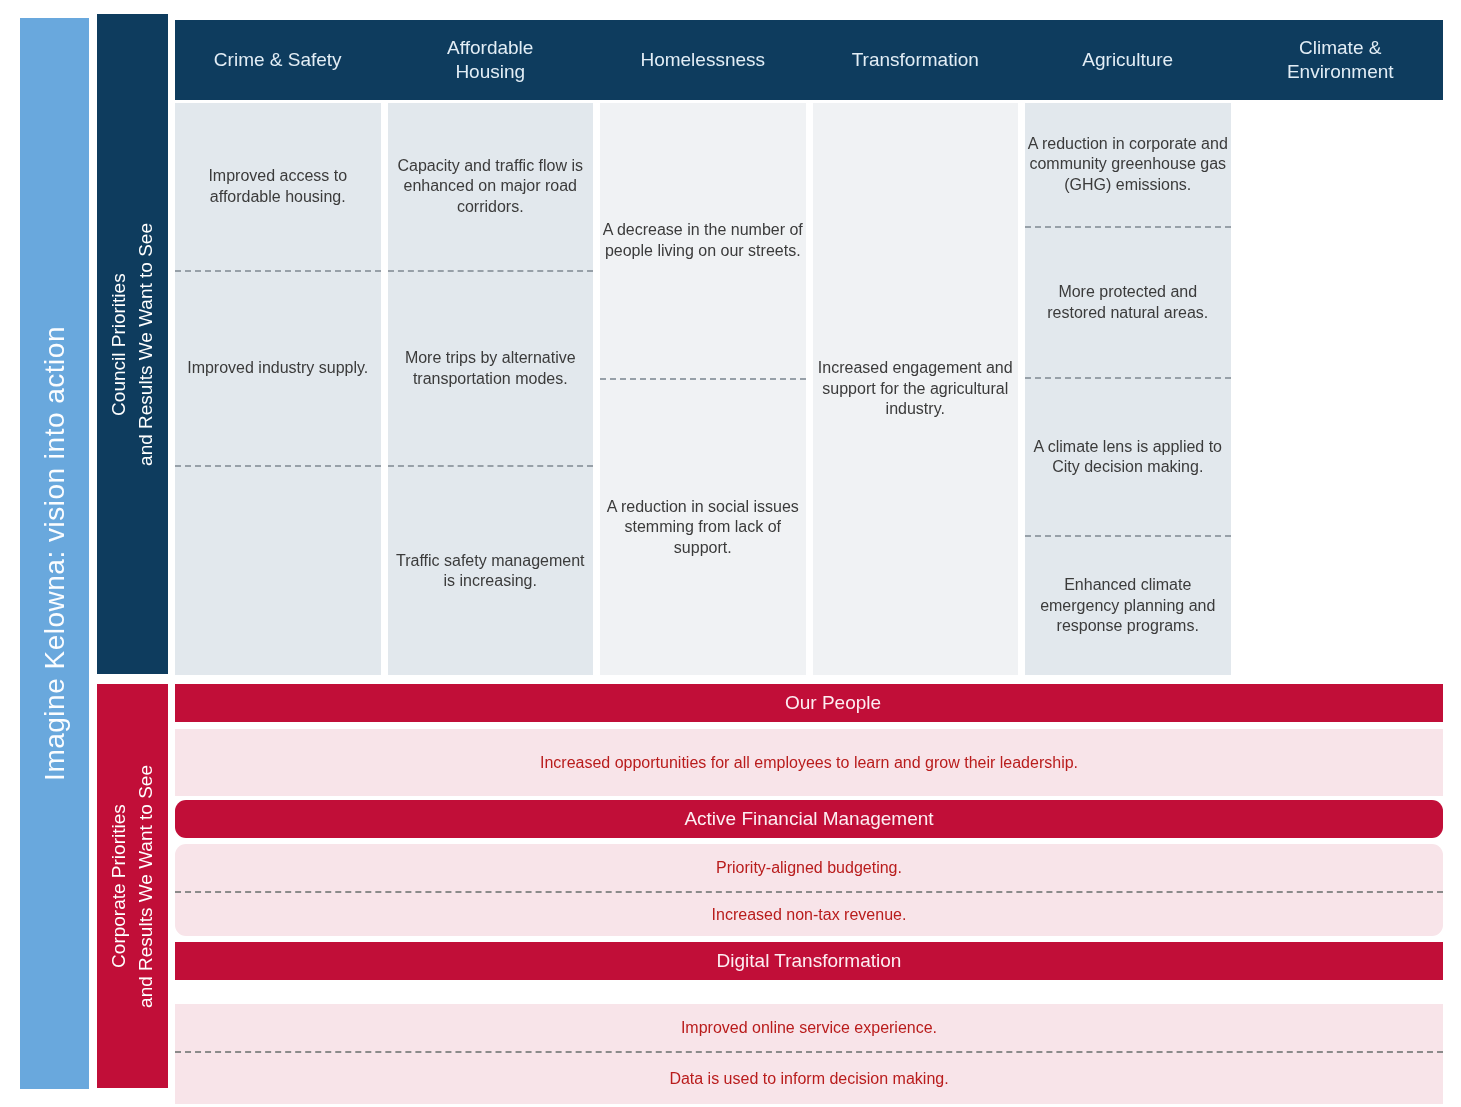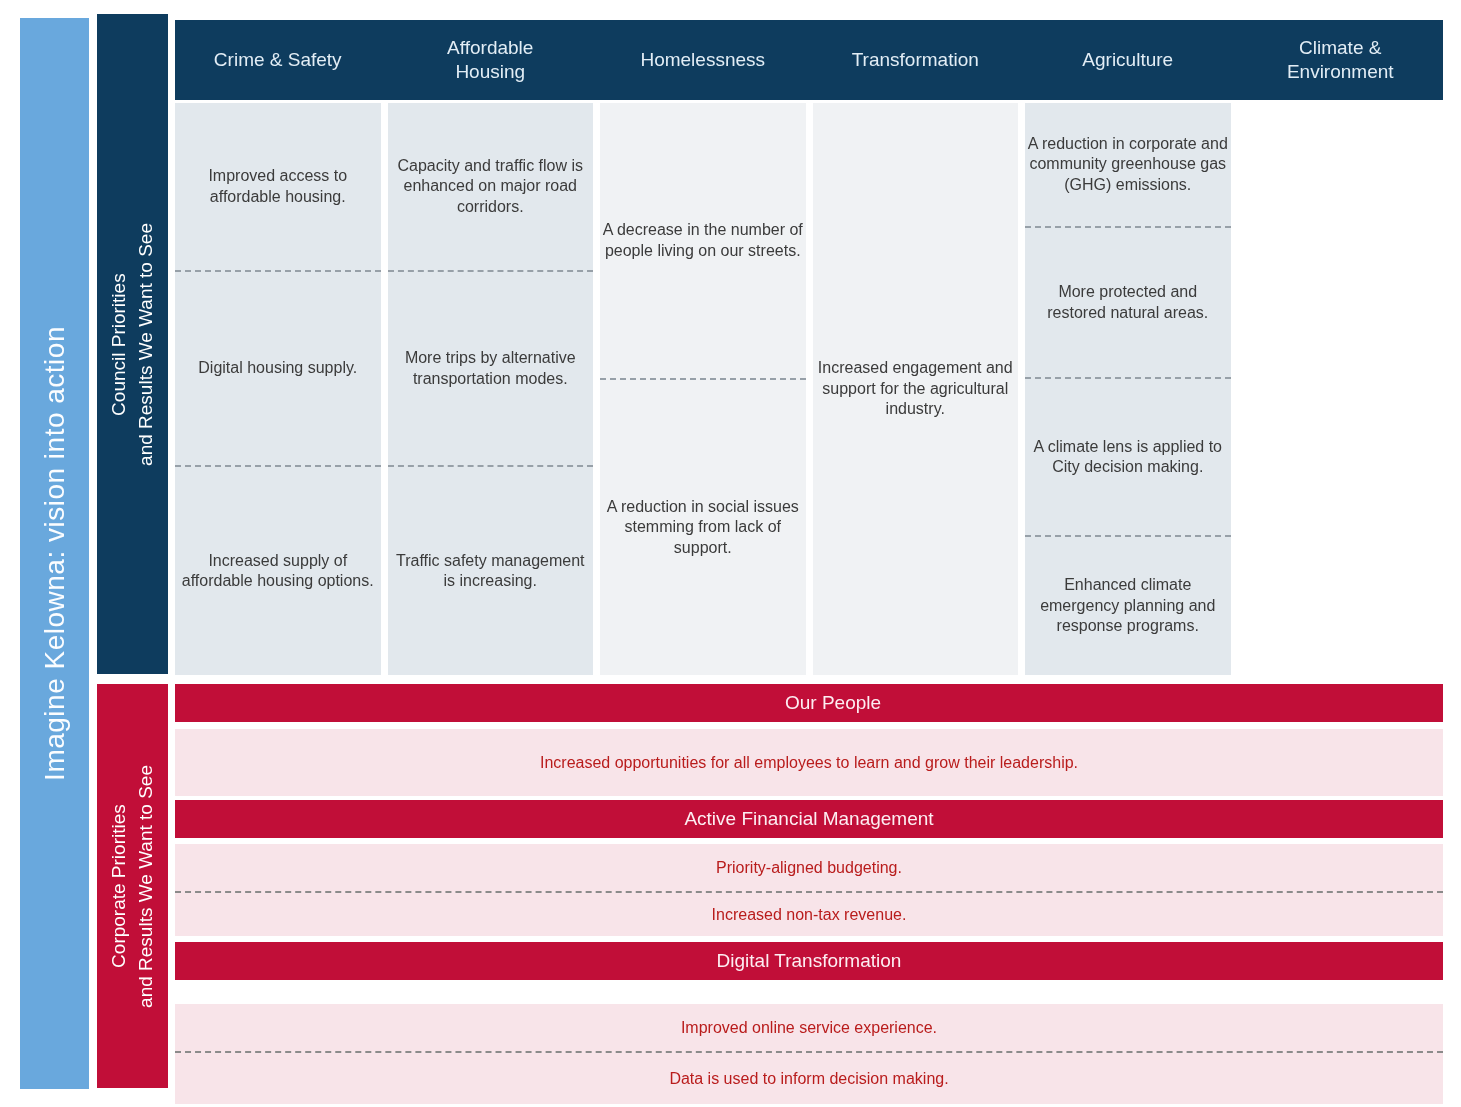--- a/index.html
+++ b/index.html
@@ -109,21 +109,21 @@
     display: flex;
     align-items: center;
     justify-content: center;
     text-align: center;
     color: #b91c1c;
     font-size: 16px;
   }
   .corp-row.divided { border-bottom: 2px dashed #8b8b8b; }
   .mb7 { margin-bottom: 7px; padding-left: 48px; }
   .mb4 { margin-bottom: 4px; }
-  .mb6 { margin-bottom: 6px; }
+  .mb6 { margin-bottom: 6px; border-radius: 11px; }
   .mb8 { margin-bottom: 24px; }
 </style>
 </head>
 <body>
 
 <div class="page">
 
   <div class="vbar blue-bar">
     <div class="vtext">Imagine Kelowna: vision into action</div>
   </div>
@@ -151,22 +151,21 @@
       <div class="header-cell">Agriculture</div>
       <div class="header-cell">Climate &amp; Environment</div>
     </div>
   </div>
 
   <div class="panels">
 
 
     <div class="panel dark">
       <div class="cell divided" style="height:169px">Improved access to affordable housing.</div>
-      <div class="cell divided" style="height:195px">Digital housing supply.</div>
-      <div class="cell" style="height:208px">Increased supply of affordable housing options.</div>
+      <div class="cell divided" style="height:195px">Improved industry supply.</div>
     </div>
 
     <div class="panel dark">
       <div class="cell divided" style="height:169px">Capacity and traffic flow is enhanced on major road corridors.</div>
       <div class="cell divided" style="height:195px">More trips by alternative transportation modes.</div>
       <div class="cell" style="height:208px">Traffic safety management is increasing.</div>
     </div>
 
     <div class="panel light">
       <div class="cell divided" style="height:277px">A decrease in the number of people living on our streets.</div>

